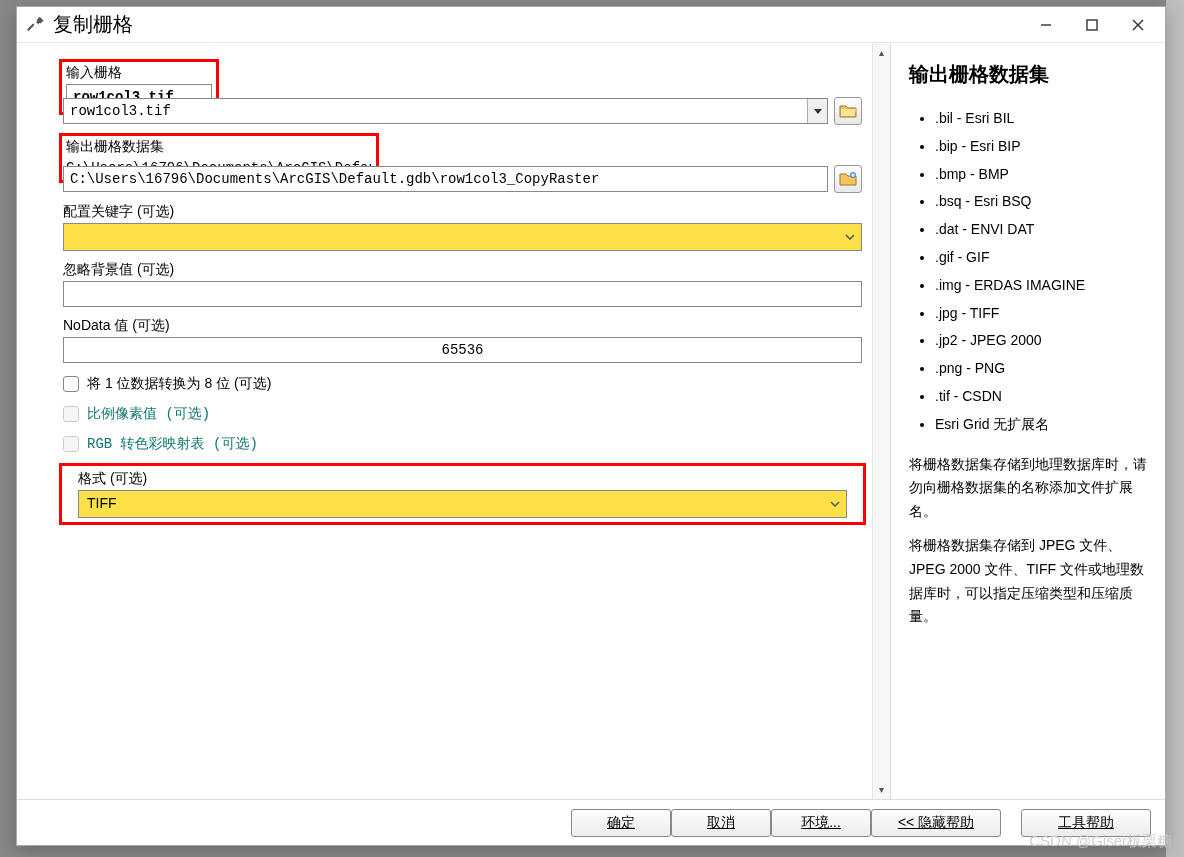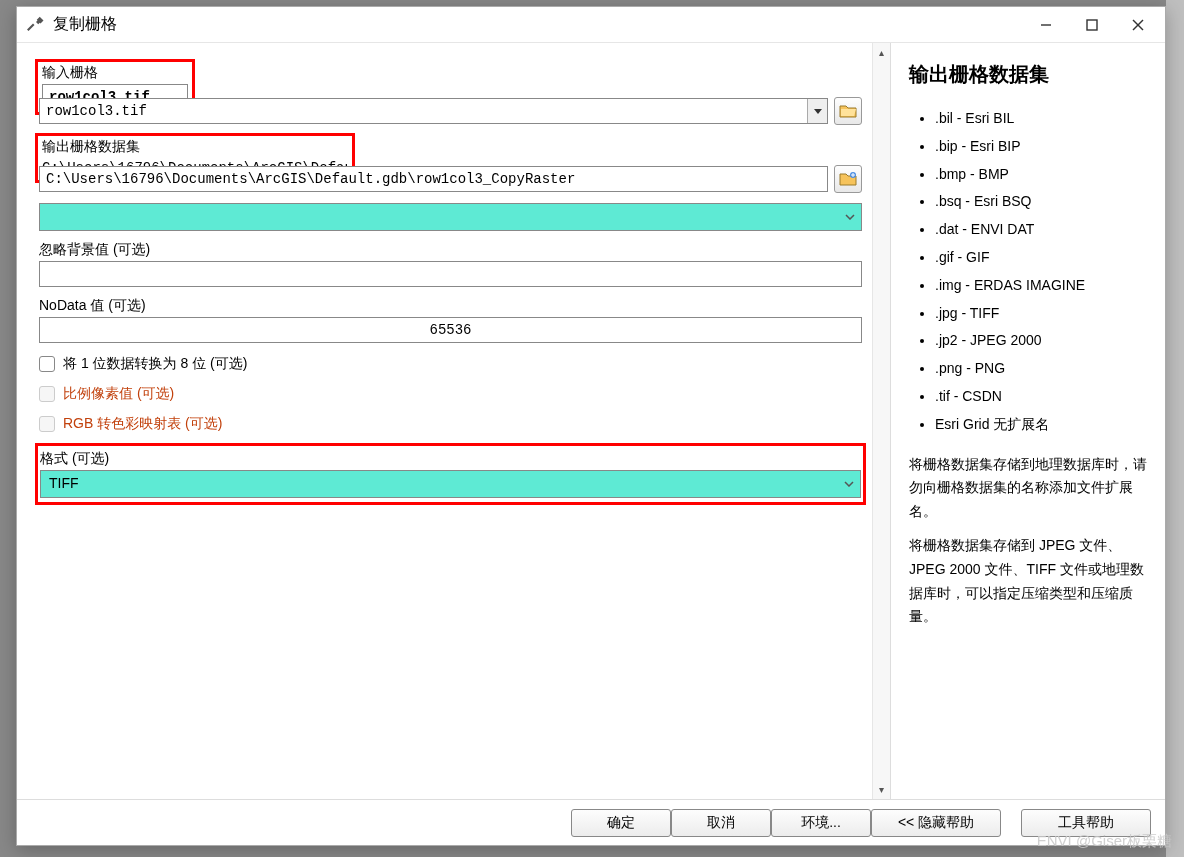--- a/index.html
+++ b/index.html
@@ -25,21 +25,21 @@
       flex-direction: column;
     }
     .titlebar {
       height: 36px;
       display: flex;
       align-items: center;
       padding: 0 4px 0 10px;
       border-bottom: 1px solid #e6e6e6;
     }
     .titlebar .hammer-icon { width: 18px; height: 18px; margin-right: 8px; }
-    .titlebar .title { flex: 1; font-size: 16px; }
+    .titlebar .title { flex: 1; font-size: 20px; }
     .win-controls { display: flex; }
     .win-btn {
       width: 46px; height: 30px;
       display: flex; align-items: center; justify-content: center;
       cursor: pointer;
     }
     .main {
       flex: 1;
       display: flex;
       min-height: 0;
@@ -49,20 +49,21 @@
       display: flex;
       flex-direction: row;
       border-right: 1px solid #ddd;
       min-width: 0;
     }
     .form-scroll {
       flex: 1;
       padding: 18px 10px 10px 22px;
       overflow: hidden;
       min-width: 0;
+      margin-left: 24px;
     }
     .vscroll {
       width: 18px;
       border-left: 1px solid #e6e6e6;
       display: flex;
       flex-direction: column;
       align-items: center;
       padding: 4px 0;
       background: #f7f7f7;
     }
@@ -110,21 +111,21 @@
       width: 20px;
       background: #efefef;
       border-left: 1px solid #aaa;
       display: flex; align-items: center; justify-content: center;
       cursor: pointer;
     }
     .select-wrap {
       border: 1px solid #888;
       height: 28px;
       display: flex;
-      background: #5eead4;
+      background: #fde047;
     }
     .select-wrap .select-text {
       flex: 1;
       padding: 4px 8px;
       font-size: 14px;
     }
     .select-wrap .select-btn {
       width: 22px;
       display: flex; align-items: center; justify-content: center;
       cursor: pointer;
@@ -136,42 +137,43 @@
       background: linear-gradient(#fefefe, #e8e8e8);
       border-radius: 3px;
       display: flex; align-items: center; justify-content: center;
       cursor: pointer;
     }
     .checkbox-row {
       display: flex; align-items: center; gap: 8px;
       margin: 12px 0;
       font-size: 14px;
     }
-    .checkbox-row.disabled { color: #c2410c; }
+    .checkbox-row.disabled { color: #0f766e; font-family: Liberation Mono, monospace; }
     .checkbox-box {
       width: 16px; height: 16px;
       border: 1px solid #888;
       border-radius: 3px;
       background: #fff;
     }
     .checkbox-row.disabled .checkbox-box { border-color: #ccc; background: #f6f6f6; }
     .highlight-red {
       border: 3px solid #f00;
       padding: 2px 4px;
       margin: -2px -4px 6px -4px;
     }
-    .highlight-red.wide { padding: 4px 2px; margin-bottom: 10px; }
+    .highlight-red.wide { padding: 4px 16px; margin-bottom: 10px; }
     .footer {
       height: 46px;
       border-top: 1px solid #ddd;
       display: flex;
       align-items: center;
       justify-content: flex-end;
       padding: 8px 14px;
       gap: 0;
+      text-decoration: underline;
     }
     .footer .spacer { flex: 1; }
     .btn {
       min-width: 100px;
       height: 28px;
       border: 1px solid #888;
       background: linear-gradient(#fdfdfd, #ececec);
       border-radius: 3px;
       font-size: 14px;
       cursor: pointer;
@@ -266,20 +268,21 @@
               <svg width="18" height="16">
                 <path fill="#f6c35b" stroke="#9b7a2a" d="M1 3h6l2 2h8v9H1z"></path>
                 <circle cx="14" cy="4" r="3" fill="#4b8de2"></circle>
                   <path d="M14 2v4M12 4h4" stroke="#fff" stroke-width="1"></path>
               </svg>
             </div>
           </div>
         </div>
 
         <div class="field-group">
+          <span class="field-label">配置关键字 (可选)</span>
           <div class="select-wrap">
             <span class="select-text"></span>
             <div class="select-btn">
               <svg width="10" height="6">
                   <polyline points="1,1 5,5 9,1" fill="none" stroke="#555" stroke-width="1.5"></polyline>
                 </svg>
             </div>
           </div>
         </div>
 
@@ -359,13 +362,13 @@
     <button class="btn">确定</button>
     <button class="btn">取消</button>
     <button class="btn">环境...</button>
     <button class="btn wide">&lt;&lt; 隐藏帮助</button>
     <div style="width:20px;"></div>
     <button class="btn wide">工具帮助</button>
   </div>
 
 </div>
 
-<div class="watermark">ENVI @Giser板栗糖</div>
+<div class="watermark">CSDN @Giser板栗糖</div>
 
 </body></html>

